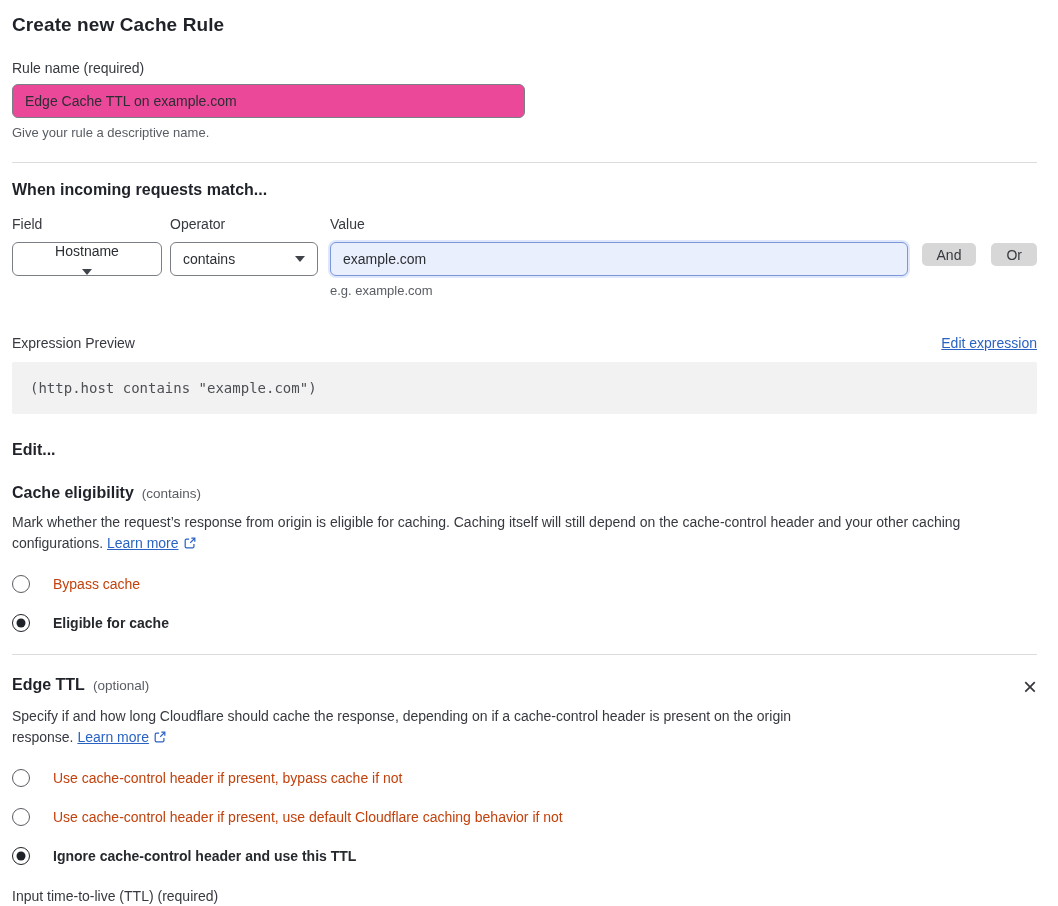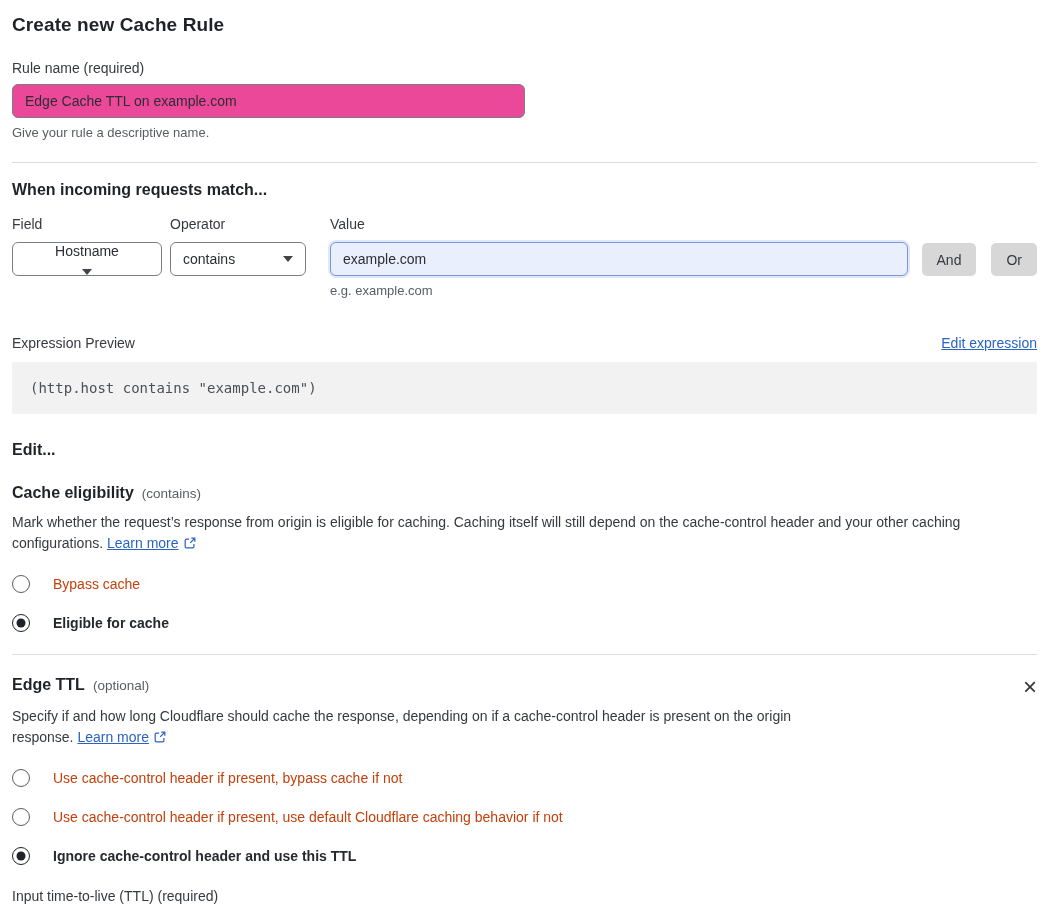--- a/index.html
+++ b/index.html
@@ -35,35 +35,35 @@
   .col-field { width: 158px; }
   .col-operator { width: 160px; }
   .col-value { flex: 1; }
 
   .select-box {
     height: 34px; border: 1px solid #7a7e85; border-radius: 6px; background: #fff;
     display: flex; align-items: center; justify-content: space-between;
     padding: 0 12px; font-size: 14px; color: #2b2e33; cursor: pointer;
   }
   .col-field .select-box { width: 150px; flex-direction: column; }
-  .col-operator .select-box { width: 136px; }
+  .col-operator .select-box { width: 148px; }
   .caret {
     width: 0; height: 0; border-left: 5px solid transparent; border-right: 5px solid transparent;
     border-top: 6px solid #40444a; display: inline-block;
   }
 
   .value-area { display: flex; align-items: flex-start; }
   .value-input {
     flex: 1; height: 34px; border: 1px solid #7d96d8; border-radius: 6px;
     background: #e9effc; box-shadow: 0 0 0 2px #dfe8fb;
     font-family: "Liberation Sans", sans-serif; font-size: 14px; color: #2b2e33;
     padding: 12px 12px; outline: none; min-width: 0;
   }
   .connector-btn {
-    height: 33px; margin-top: 1px; border: none; border-radius: 5px; background: #d7d7d7;
+    height: 23px; margin-top: 1px; border: none; border-radius: 5px; background: #d7d7d7;
     font-family: "Liberation Sans", sans-serif; font-size: 14px; color: #36393f;
     padding: 0 15px; cursor: pointer;
   }
   .and-btn { margin-left: 14px; }
   .or-btn { margin-left: 15px; }
 
   .expression-header { display: flex; justify-content: space-between; align-items: baseline; margin-top: 37px; }
   .expression-label { font-size: 14px; color: #36393f; }
   a.link { color: #2a62c4; text-decoration: underline; font-size: 14px; cursor: pointer; }
   .code-block {

